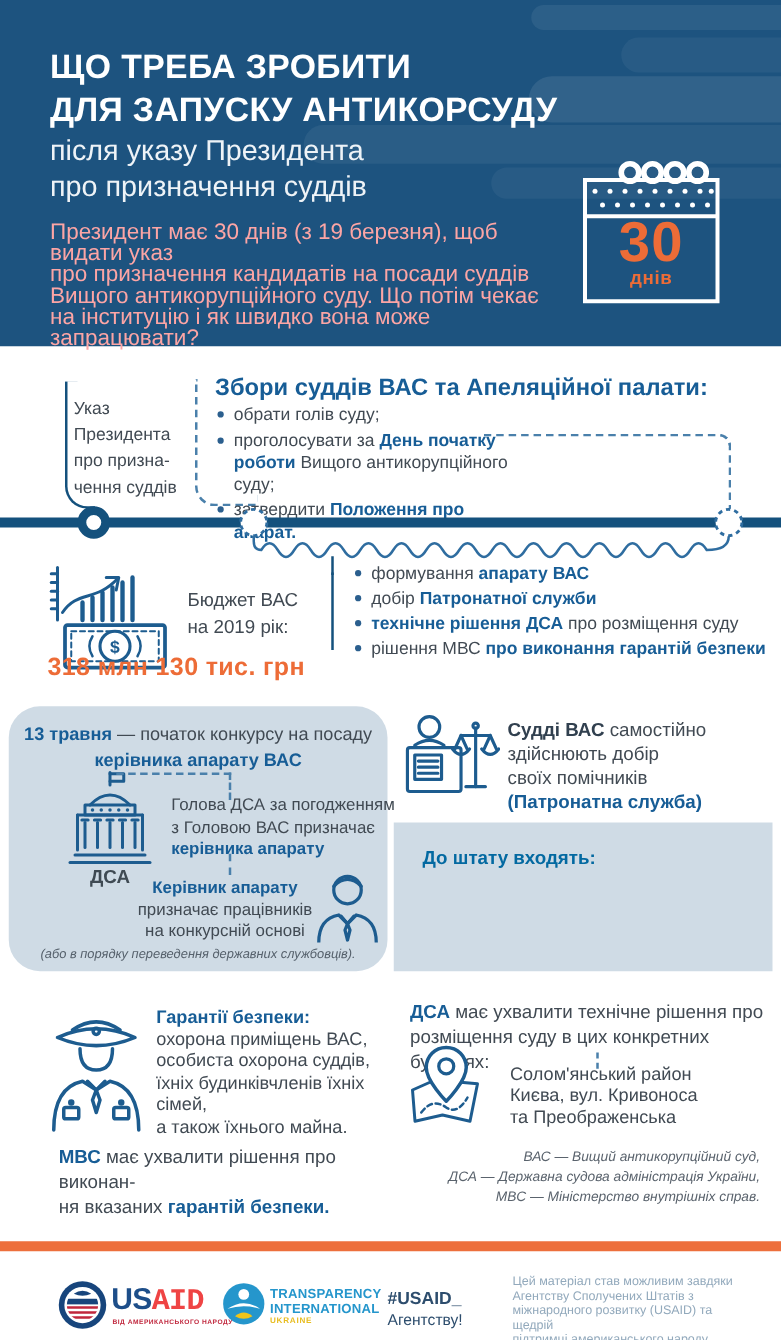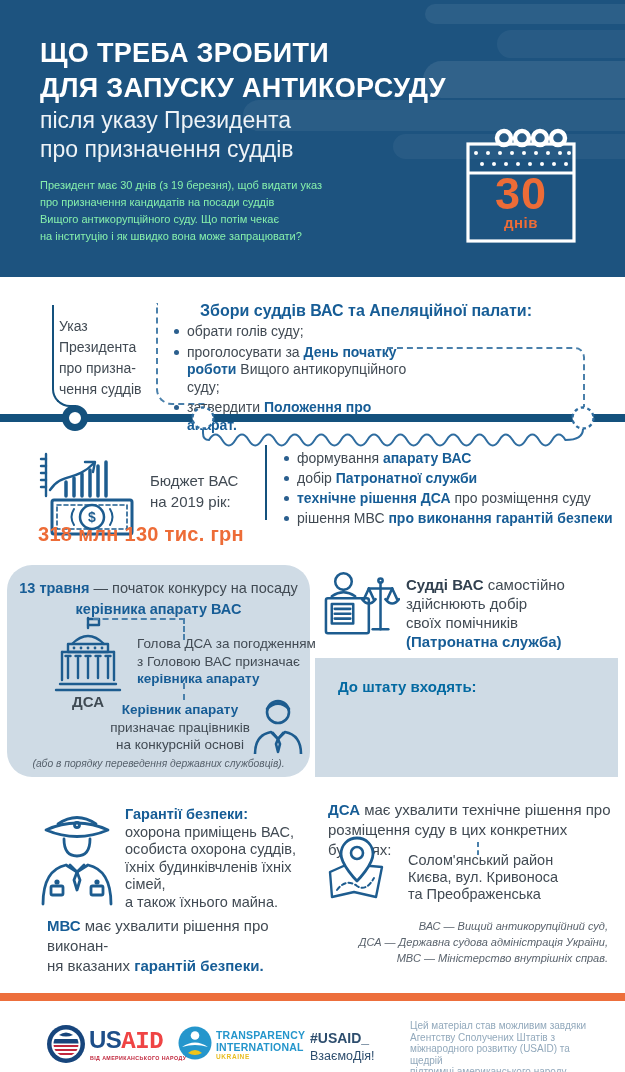--- a/index.html
+++ b/index.html
@@ -6,26 +6,26 @@
   #page{position:relative;width:625px;height:1072px;background:#ffffff;overflow:hidden;
         font-family:"Liberation Sans","DejaVu Sans",sans-serif;color:#414a53;margin:0 auto;}
   .abs{position:absolute;}
   .b{font-weight:700;color:#175d96;}
   .bd{font-weight:700;color:#31404f;}
   
   #hdr{left:0;top:0;width:625px;height:277px;background:#1d537f;}
   .stripe{position:absolute;right:0;background:rgba(255,255,255,0.07);}
   .title{font-size:27px;line-height:35px;font-weight:700;color:#ffffff;letter-spacing:.3px;}
   .subtitle{font-size:23px;line-height:29px;font-weight:400;color:#eef3f7;}
-  .intro{font-size:11px;line-height:17px;color:#86efac;}
+  .intro{font-size:18px;line-height:17px;color:#fca5a5;}
   .cal-num{font-size:45px;font-weight:700;color:#ed6c37;text-align:center;letter-spacing:1px;}
   .cal-unit{font-size:15px;font-weight:700;color:#ed6c37;text-align:center;letter-spacing:.5px;}
   
   .decree{font-size:14px;line-height:21px;color:#414a53;}
-  .asm-h{font-size:16px;line-height:20px;margin-left:28px;}
+  .asm-h{font-size:19px;line-height:20px;}
   .blist{list-style:none;margin:0;padding:0;}
   .blist li{position:relative;padding-left:15px;margin:0 0 3px 0;}
   .blist li::before{content:'';position:absolute;left:2px;top:.45em;width:5px;height:5px;border-radius:50%;background:#2b5f8e;}
   .asm-list{font-size:14px;line-height:17.5px;width:252px;}
   .bud-list{font-size:14px;line-height:17px;width:345px;}
   .stf-list{font-size:14px;line-height:17px;width:270px;}
   .dash-tl{border-left:2px dashed #4a80ab;border-bottom:2px dashed #4a80ab;border-bottom-left-radius:16px;}
   .dash-tr{border-top:2px dashed #4a80ab;border-right:2px dashed #4a80ab;border-top-right-radius:10px;}
   .dashe-v{border-left:2px dashed #4a80ab;}
   .curve{border-left:2.5px solid #14517d;border-bottom:2.5px solid #14517d;border-bottom-left-radius:18px;}
@@ -356,21 +356,21 @@
     </svg>
   </div>
   <div class="abs" style="left:216px;top:1029px;">
     <div class="ti-txt">TRANSPARENCY</div>
     <div class="ti-txt">INTERNATIONAL</div>
     <div class="ti-uk">UKRAINE</div>
   </div>
 
   <div class="abs" style="left:310px;top:1030px;">
     <div class="tag1">#USAID_</div>
-    <div class="tag2" style="margin-top:3px;">ВзаємоДія!</div>
+    <div class="tag2" style="margin-top:3px;">Агентству!</div>
   </div>
 
   <div class="abs credit" style="left:410px;top:1020px;width:195px;">
       <div><span>Цей матеріал став можливим завдяки</span></div>
       <div><span>Агентству Сполучених Штатів з</span></div>
       <div><span>міжнародного розвитку (USAID) та щедрій</span></div>
       <div><span>підтримці американського народу</span></div>
     </div>
 
 </div>

